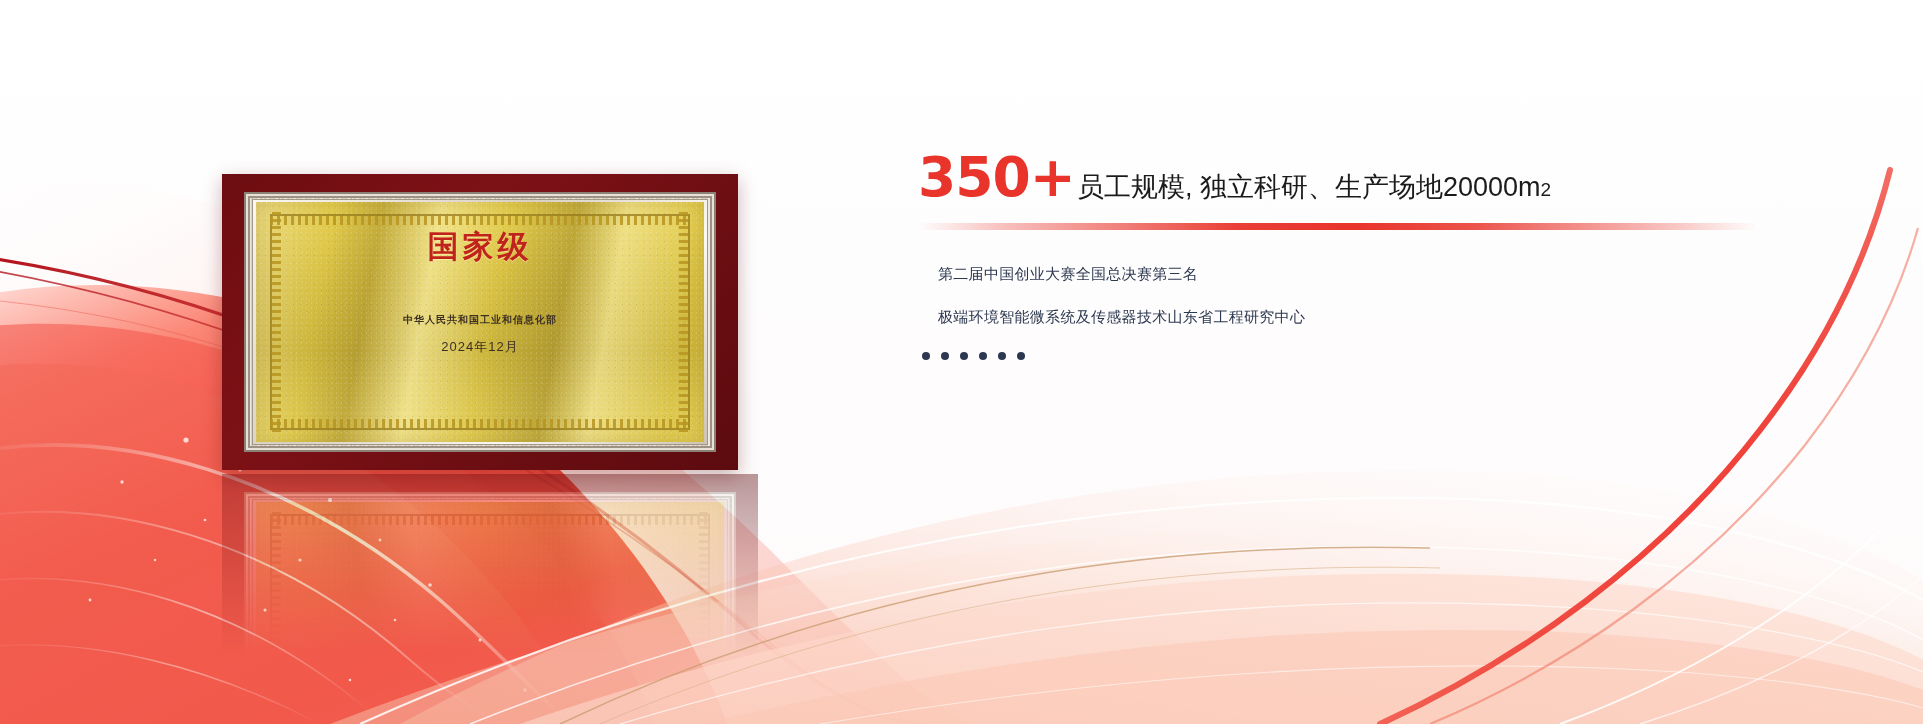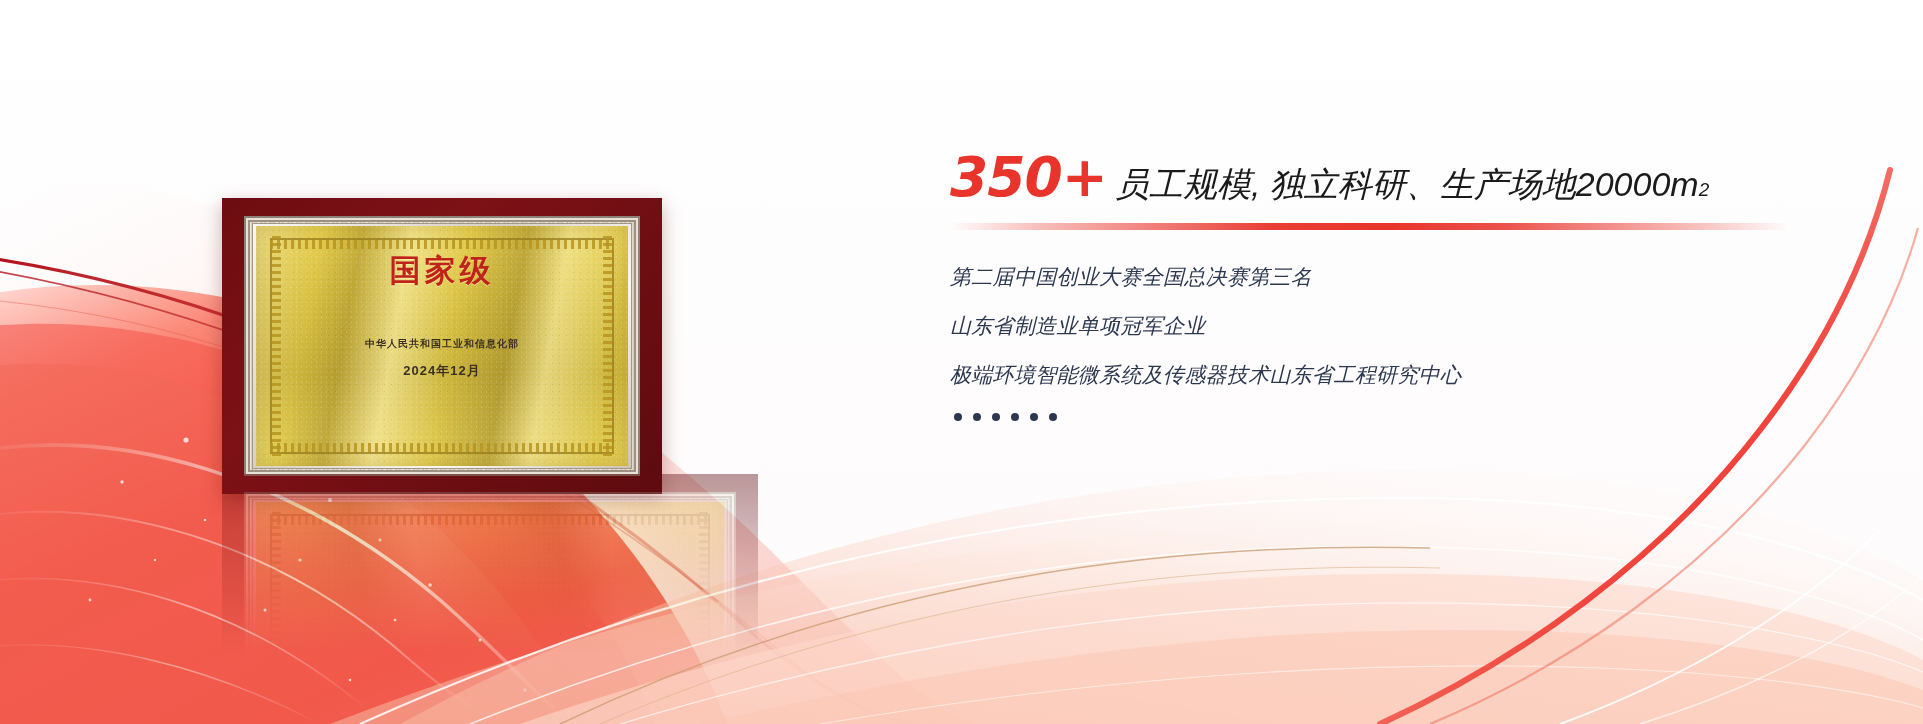--- a/index.html
+++ b/index.html
@@ -5,21 +5,21 @@
   html,body{margin:0;padding:0;background:#fff;}
   body{width:1923px;height:724px;overflow:hidden;font-family:"Liberation Sans","DejaVu Sans",sans-serif;}
 
   #banner{position:relative;width:1923px;height:724px;overflow:hidden;background:#ffffff;}
 
   
   .bg-layer{position:absolute;inset:0;pointer-events:none;}
   .bg-svg{position:absolute;left:0;top:0;width:1923px;height:724px;display:block;}
 
   
-  #plaque-wrap{position:absolute;left:222px;top:174px;width:440px;height:296px;margin-top:24px;}
+  #plaque-wrap{position:absolute;left:222px;top:174px;width:516px;height:296px;}
   .plaque{position:absolute;inset:0;
      background:linear-gradient(135deg,#6d0d11 0%,#7d1116 35%,#5c0b0f 100%);
      box-shadow:0 6px 18px rgba(90,10,10,.30);}
   .plaque-silver{position:absolute;left:22px;top:18px;right:22px;bottom:18px;
      background:
        repeating-linear-gradient(90deg,#efe9e2 0px,#cfc5b8 3px,#f6f2ec 6px,#b9ad9d 9px),
        linear-gradient(135deg,#f3efe8,#c9bfb1 50%,#efe9e1);
      box-shadow:inset 0 0 0 2px #8d8175, inset 0 0 0 4px #e8e1d8, inset 0 0 0 6px #9d9183;}
   .plaque-silver2{position:absolute;left:8px;top:7px;right:8px;bottom:7px;
      background:linear-gradient(135deg,#faf7f2,#d8cfc2 40%,#fbf8f3 70%,#cdc2b3);
@@ -50,45 +50,45 @@
      background:repeating-linear-gradient(0deg,#b79520 0px,#b79520 3px,rgba(0,0,0,0) 3px,rgba(0,0,0,0) 7px);
      opacity:.85;}
   .gold-side.l{left:16px;} .gold-side.r{right:16px;}
 
   .plaque-text{position:absolute;inset:0;display:flex;flex-direction:column;align-items:center;}
   .pl-t1{margin-top:52px;font-size:31px;font-weight:bold;color:#c0231c;letter-spacing:4px;
      text-shadow:0 1px 0 rgba(255,240,170,.65);font-family:"DejaVu Serif","Liberation Serif",serif;}
   .pl-t2{margin-top:17px;font-size:31px;font-weight:bold;color:#c0231c;letter-spacing:2px;
      text-shadow:0 1px 0 rgba(255,240,170,.65);font-family:"DejaVu Serif","Liberation Serif",serif;white-space:nowrap;}
   .pl-t3{margin-top:45px;font-size:10px;color:#3c3022;letter-spacing:1px;font-weight:bold;}
-  .pl-t4{margin-top:11px;font-size:13px;color:#3c3022;letter-spacing:1px;font-weight:bold;}
+  .pl-t4{margin-top:11px;font-size:13px;color:#3c3022;letter-spacing:1px;font-weight:normal;}
 
   
   #plaque-reflection{position:absolute;left:222px;top:474px;width:536px;height:230px;
      overflow:hidden;pointer-events:none;
      -webkit-mask-image:linear-gradient(180deg,rgba(0,0,0,.42),rgba(0,0,0,0) 78%);
      mask-image:linear-gradient(180deg,rgba(0,0,0,.42),rgba(0,0,0,0) 78%);}
   #plaque-reflection .mirror{position:absolute;left:0;top:-296px;width:536px;height:296px;
      transform:scaleY(-1);transform-origin:center bottom;filter:blur(.6px);}
 
   
-  #content{position:absolute;left:950px;top:150px;width:880px;font-style:italic;}
+  #content{position:absolute;left:918px;top:150px;width:880px;}
   .headline{display:flex;align-items:baseline;white-space:nowrap;}
   .hl-num{font-size:55px;font-weight:bold;color:#e8342b;letter-spacing:-1px;
      font-family:"DejaVu Sans","Liberation Sans",sans-serif;line-height:1;}
-  .hl-rest{font-size:34px;color:#1b1b1b;font-weight:normal;letter-spacing:0px;line-height:1;margin-left:8px;}
+  .hl-rest{font-size:27px;color:#1b1b1b;font-weight:normal;letter-spacing:0px;line-height:1;margin-left:2px;}
   .hl-sup{font-size:19px;vertical-align:super;color:#1b1b1b;}
 
   .divider{margin-top:18px;width:840px;height:7px;
      background:linear-gradient(90deg,rgba(232,52,43,0) 0%,rgba(232,52,43,.30) 10%,
        rgba(232,52,43,.95) 38%,#e8342b 52%,rgba(232,52,43,.85) 66%,
        rgba(232,52,43,.28) 90%,rgba(232,52,43,0) 100%);border-radius:4px;}
 
   .awards{margin-top:36px;}
-  .award-item{font-size:21px;color:#2c3850;line-height:1;margin-bottom:28px;letter-spacing:.3px;white-space:nowrap;}
+  .award-item{font-size:15px;color:#2c3850;line-height:1;margin-bottom:28px;letter-spacing:.3px;white-space:nowrap;margin-left:20px;}
   .dots{display:flex;gap:11px;margin-top:8px;margin-left:4px;}
   .dots span{width:8px;height:8px;border-radius:50%;background:#2c3850;display:block;}
 </style>
 </head>
 <body>
 
 <div id="banner">
 
   <div class="bg-layer">
     <svg class="bg-svg" viewBox="0 0 1923 724" preserveAspectRatio="none">
@@ -238,21 +238,20 @@
     <div class="headline">
       <span class="hl-num">350+</span>
       <span class="hl-rest">员工规模, 独立科研、生产场地20000m</span>
       <span class="hl-sup">2</span>
     </div>
 
     <div class="divider"></div>
 
     <div class="awards">
       <div class="award-item">第二届中国创业大赛全国总决赛第三名</div>
-      <div class="award-item">山东省制造业单项冠军企业</div>
       <div class="award-item">极端环境智能微系统及传感器技术山东省工程研究中心</div>
       <div class="dots">
         <span></span>
         <span></span>
         <span></span>
         <span></span>
         <span></span>
         <span></span>
       </div>
     </div>

